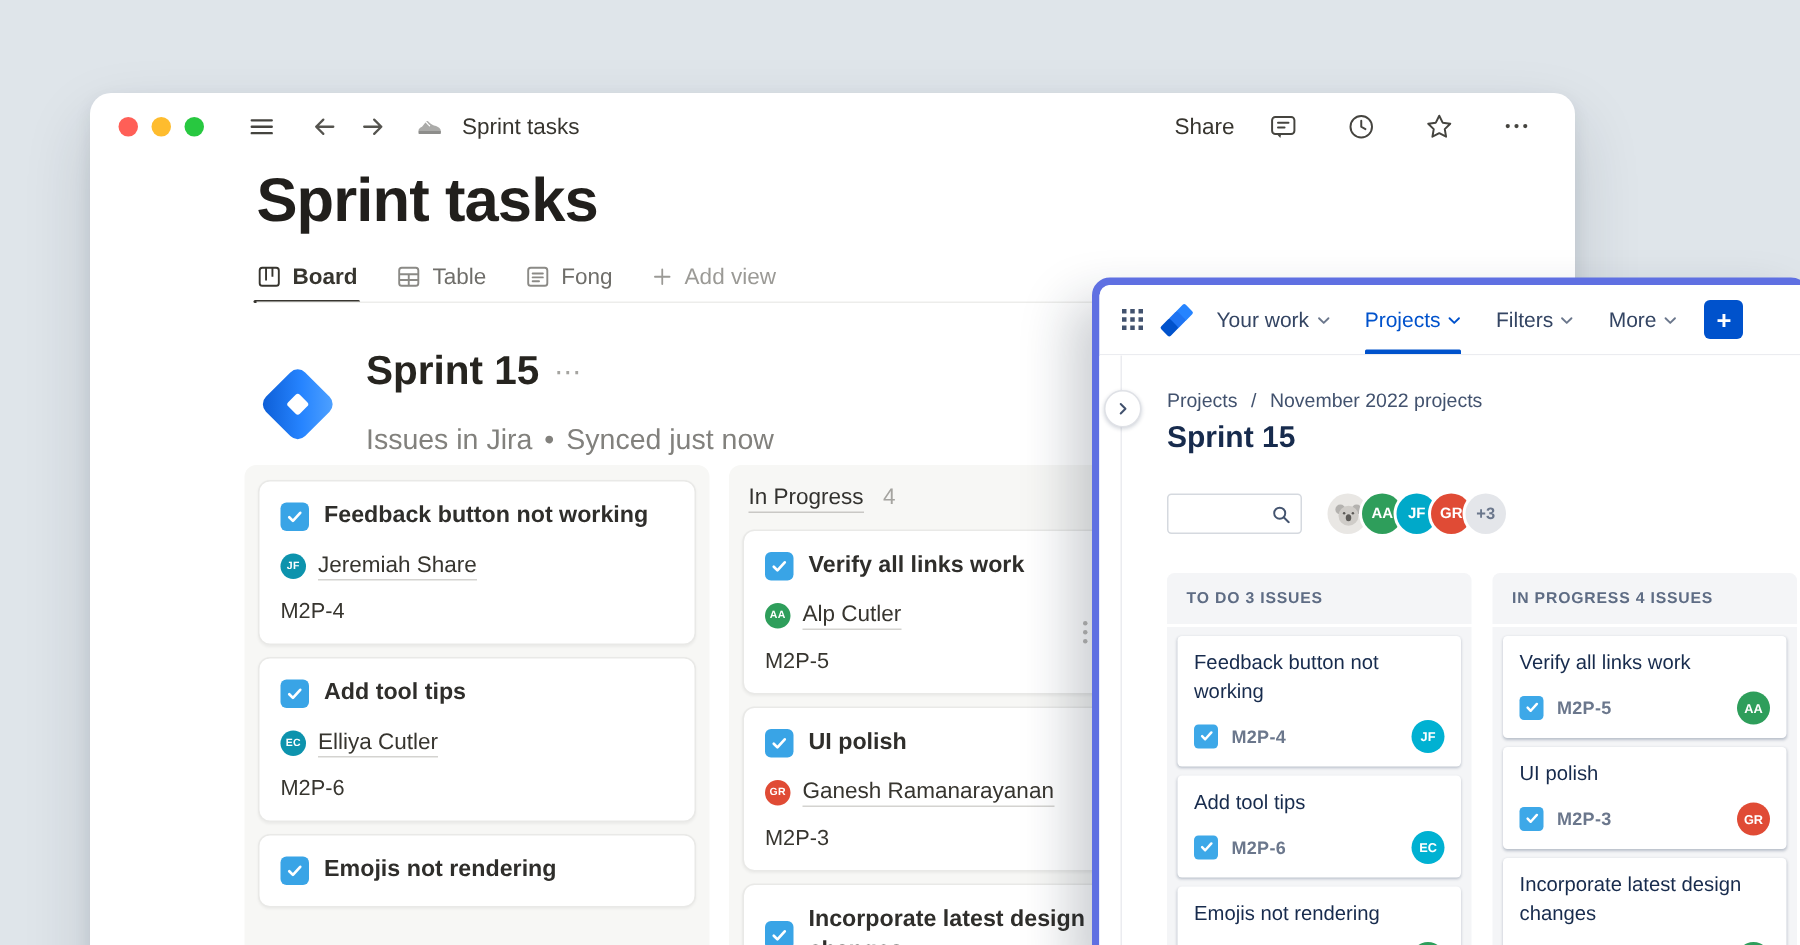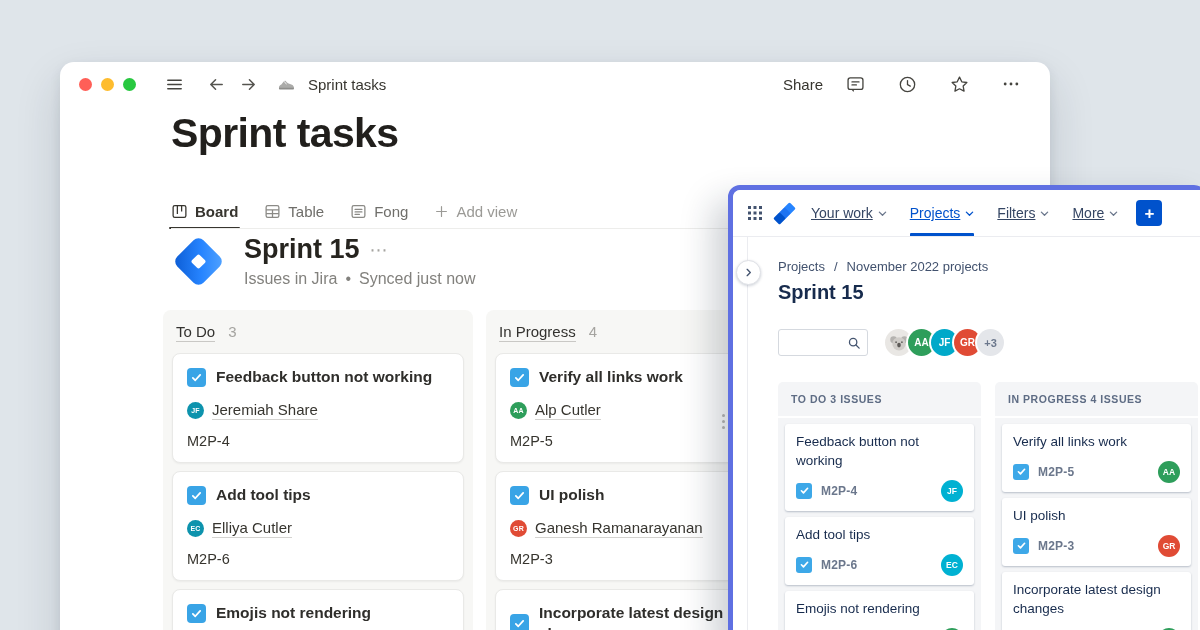--- a/index.html
+++ b/index.html
@@ -16,35 +16,35 @@
   }
   .n-topbar { position:absolute; left:0; top:0; right:0; height:44px; display:flex; align-items:center; padding:0 19px; }
   .traffic { display:flex; gap:9px; margin-right:26px; }
   .traffic span { width:13px; height:13px; border-radius:50%; display:block; }
   .t-red{background:#ff5f57;} .t-yellow{background:#febc2e;} .t-green{background:#28c840;}
   .n-top-ic { display:flex; align-items:center; justify-content:center; width:24px; height:24px; margin-right:8px; }
   .n-doc-title { font-size:15px; color:#37352f; margin-left:2px; }
   .n-top-right { margin-left:auto; display:flex; align-items:center; gap:20px; }
   .n-share { font-size:15px; color:#37352f; }
   .n-title { position:absolute; left:111px; top:48px; font-size:41px; font-weight:700; letter-spacing:-0.6px; color:#211f1c; }
-  .n-tabs-wrap { position:absolute; left:111px; right:16px; top:133px; height:34px; }
+  .n-tabs-wrap { position:absolute; left:111px; right:16px; top:106px; height:34px; }
   .n-tabs { display:flex; align-items:center; gap:26px; height:33px; }
   .n-tab { display:flex; align-items:center; gap:7px; font-size:15px; color:#6f6e6a; position:relative; height:33px; }
   .n-tab.active { color:#37352f; font-weight:600; }
   .n-tab.active .tab-underline { position:absolute; left:-2px; right:-2px; bottom:-1px; height:2px; background:#37352f; border-radius:1px; }
   .n-tab.addview { color:#9b9a96; }
   .n-tabs-divider { position:absolute; left:0; right:0; bottom:0; height:1px; background:#ededeb; }
   .n-sprint { position:absolute; left:109px; top:170px; display:flex; align-items:center; gap:17px; }
   .sprint-diamond { width:58px; height:58px; position:relative; }
   .sd-outer { position:absolute; left:11px; top:11px; width:37px; height:37px; border-radius:7px;
     transform:rotate(45deg); background:linear-gradient(225deg,#53a4ff 0%,#2684ff 45%,#0b5bd3 100%); }
   .sd-inner { position:absolute; left:24px; top:24px; width:11px; height:11px; border-radius:2px; transform:rotate(45deg); background:#fff; }
   .n-sprint-name { font-size:27px; font-weight:700; color:#26241f; display:flex; align-items:center; gap:10px; }
   .n-sprint-dots { font-size:18px; color:#a5a4a0; font-weight:400; letter-spacing:1px; }
-  .n-sprint-meta { margin-top:5px; font-size:16px; color:#82817d; display:flex; gap:8px; align-items:center; }
+  .n-sprint-meta { margin-top:20px; font-size:19px; color:#82817d; display:flex; gap:8px; align-items:center; }
   .n-board { position:absolute; left:103px; top:248px; display:flex; gap:13px; }
   .n-col { width:310px; background:#f7f7f5; border-radius:8px; padding:10px 9px 9px 9px; min-height:400px; }
   .n-col-head { display:flex; align-items:baseline; gap:13px; padding:3px 4px 11px 4px; }
   .n-col-name { font-size:15px; font-weight:500; color:#33322f; border-bottom:1.5px solid #c9c8c5; padding-bottom:1px; }
   .n-col-count { font-size:15px; color:#a5a4a0; }
   .n-card { background:#fff; border:1px solid #e9e9e7; border-radius:8px; box-shadow:0 1px 2px rgba(15,15,15,.05);
     padding:13px 14px; margin-bottom:8px; }
   .n-card-titlerow { display:flex; align-items:center; gap:10px; }
   .n-check { width:19px; height:19px; border-radius:4px; background:#39a4e6; flex:none; display:flex; align-items:center; justify-content:center; }
   .n-card-title { font-size:15.5px; font-weight:600; color:#2f2e2b; line-height:1.35; }
@@ -62,21 +62,21 @@
     box-shadow:-14px 16px 34px rgba(25,35,55,.22);
   }
   .j-nav { height:47px; display:flex; align-items:center; padding:0 0 0 15px; border-bottom:1px solid #ebecf0; border-radius:8px 0 0 0; background:#fff; }
   .j-grid-icon { width:14px; height:14px; margin-right:12px; }
   .j-logo { width:20px; height:20px; position:relative; margin-right:17px; }
   .j-logo i { position:absolute; width:9px; height:9px; border-radius:1.5px; transform:rotate(45deg); }
   .j-logo .l1{ right:0px; top:1px; background:#2684ff; }
   .j-logo .l2{ right:5px; top:6px; background:#1f74f2; }
   .j-logo .l3{ right:10px; top:11px; background:#0052cc; }
   .j-nav-items { display:flex; align-items:center; gap:23px; height:100%; }
-  .j-nav-item { display:flex; align-items:center; gap:5px; font-size:14px; font-weight:500; color:#344563; height:100%; position:relative;text-decoration:underline; }
+  .j-nav-item { display:flex; align-items:center; gap:5px; font-size:14px; font-weight:500; color:#344563; height:100%; position:relative; }
   .j-nav-item.active { color:#0052cc; }
   .j-nav-item.active::after { content:""; position:absolute; left:0; right:0; bottom:0; height:3px; background:#0052cc; border-radius:1px 1px 0 0; }
   .j-add-btn { margin-left:18px; width:26px; height:26px; border-radius:4px; background:#0052cc; color:#fff;
     display:flex; align-items:center; justify-content:center; font-size:17px; font-weight:600; line-height:1; }
   .j-content { position:relative; height:403px; background:#fff; }
   .j-rail { position:absolute; left:0; top:0; bottom:0; width:15px; border-right:1px solid #ebecf0; background:#fff; }
   .j-collapse { position:absolute; left:3px; top:23px; width:25px; height:25px; border-radius:50%; background:#fff;
     border:1px solid #dfe1e6; box-shadow:0 1px 3px rgba(9,30,66,.2); display:flex; align-items:center; justify-content:center; z-index:2; }
   .j-main { padding:22px 0 0 45px; }
   .j-breadcrumb { display:flex; align-items:center; gap:9px; font-size:13px; color:#42526e; }
@@ -221,24 +221,20 @@
           <span>Issues in Jira</span>
           <span>•</span>
           <span>Synced just now</span>
         </div>
       </div>
     </div>
 
     <div class="n-board">
 
       <div class="n-col">
-        <div class="n-col-head">
-          <span class="n-col-name">To Do</span>
-          <span class="n-col-count">3</span>
-        </div>
 
         <div class="n-card">
           <div class="n-card-titlerow">
             <span class="n-check">
                 <svg width="13" height="13" viewBox="0 0 16 16">
                   <path d="M3.5 8.4l3 3 6-6.6" stroke="#fff" stroke-width="2.2" fill="none" stroke-linecap="round" stroke-linejoin="round"></path>
                 </svg>
               </span>
             <span class="n-card-title">Feedback button not working</span>
           </div>

